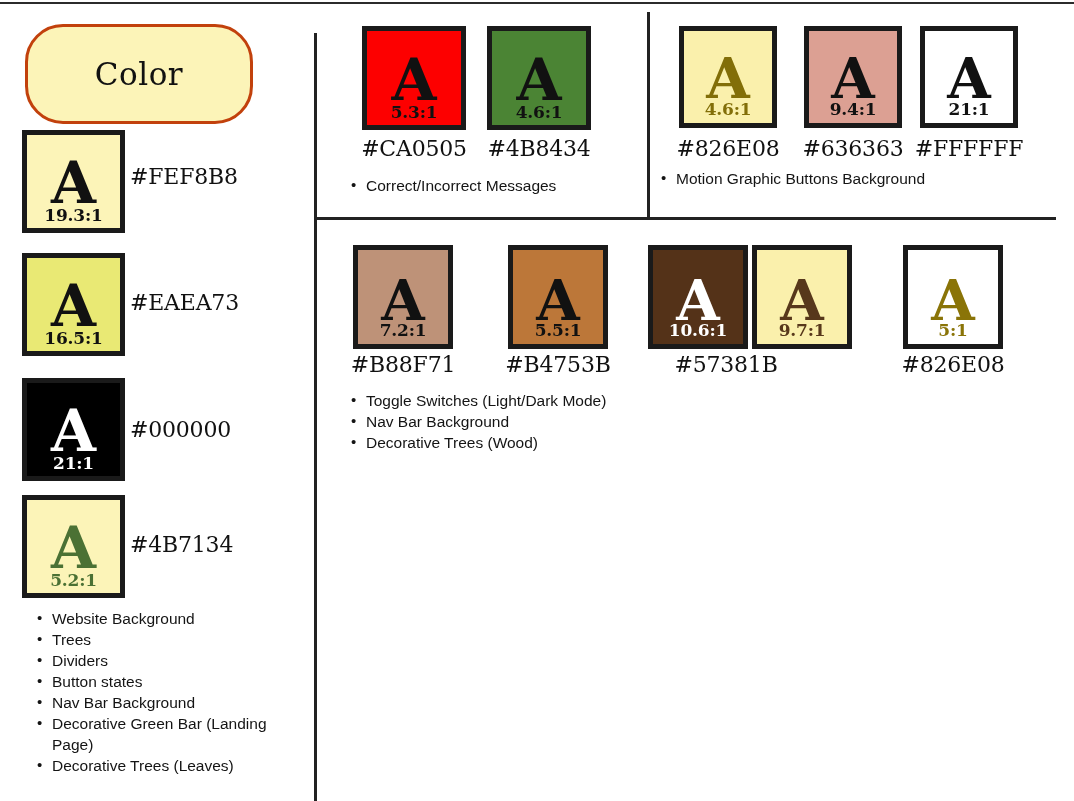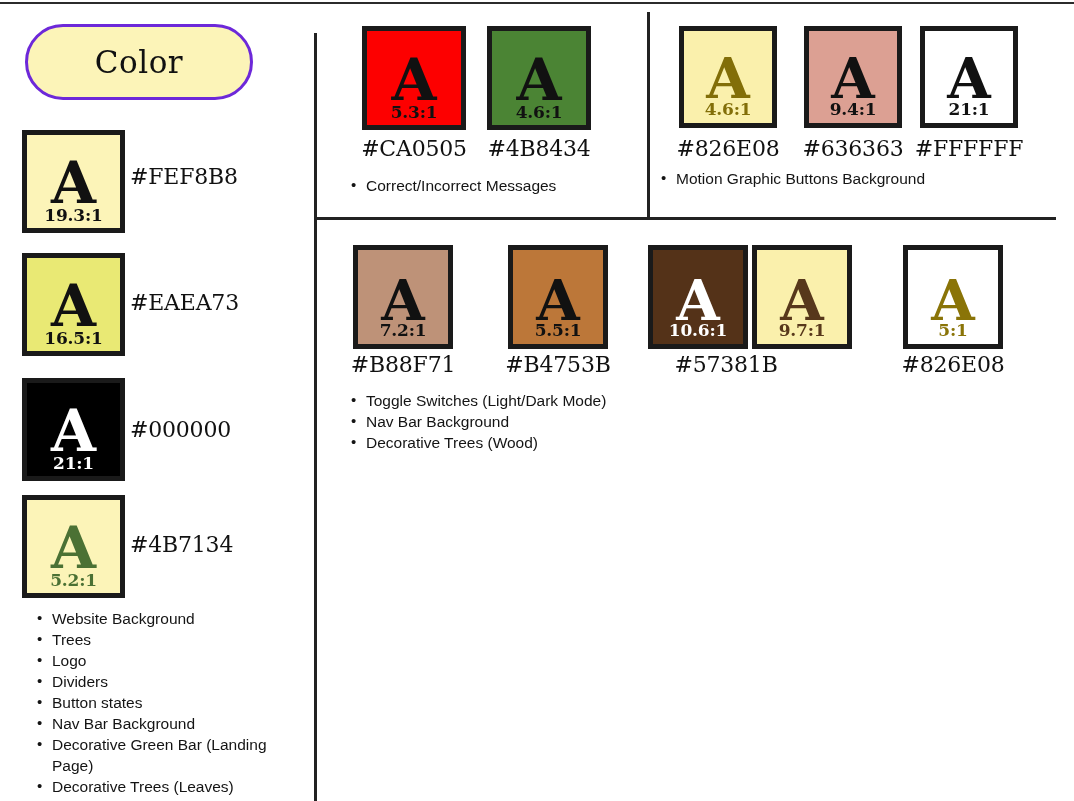--- a/index.html
+++ b/index.html
@@ -33,23 +33,23 @@
   }
   .rule-h-mid {
     position: absolute; left: 314px; top: 217px;
     width: 742px; height: 3px;
     background: #222222;
   }
 
   
   .title-pill {
     position: absolute; left: 25px; top: 24px;
-    width: 228px; height: 76px;
+    width: 228px; height: 100px;
     background: #FCF4B8;
-    border: 3px solid #6d28d9;
+    border: 3px solid #c2410c;
     border-radius: 38px;
     display: flex; align-items: center; justify-content: center;
   }
   .title-pill .txt {
     font-family: "DejaVu Serif", serif;
     font-size: 31px;
     font-weight: 400;
     letter-spacing: .5px;
     color: #111111;
   }
@@ -161,21 +161,20 @@
 <div class="swatch sw-left" id="L3" style="left: 22px; top: 495px; background: rgb(252, 244, 184); color: rgb(75, 113, 52);">
   <span class="glyph">A</span>
   <span class="ratio">5.2:1</span>
 </div>
 <div class="hex" id="LH3" style="left:130px; top:532px;">#4B7134</div>
 
 <div class="bullets" id="left-usage" style="left:36px; top:608px; width:268px;">
   <ul>
       <li>Website Background</li>
       <li>Trees</li>
-      <li>Logo</li>
       <li>Dividers</li>
       <li>Button states</li>
       <li>Nav Bar Background</li>
       <li>Decorative Green Bar (Landing Page)</li>
       <li>Decorative Trees (Leaves)</li>
     </ul>
 </div>
 
 <div class="swatch sw-mid" id="M0" style="left: 362px; top: 26px; background: rgb(253, 0, 0); color: rgb(17, 17, 17);">
   <span class="glyph">A</span>

